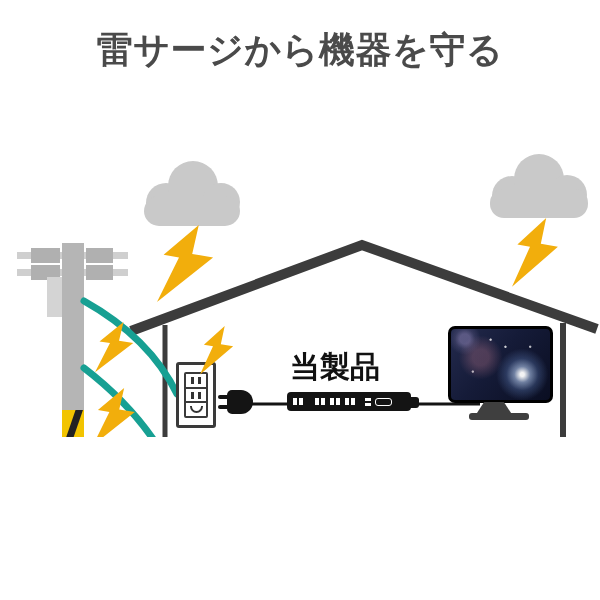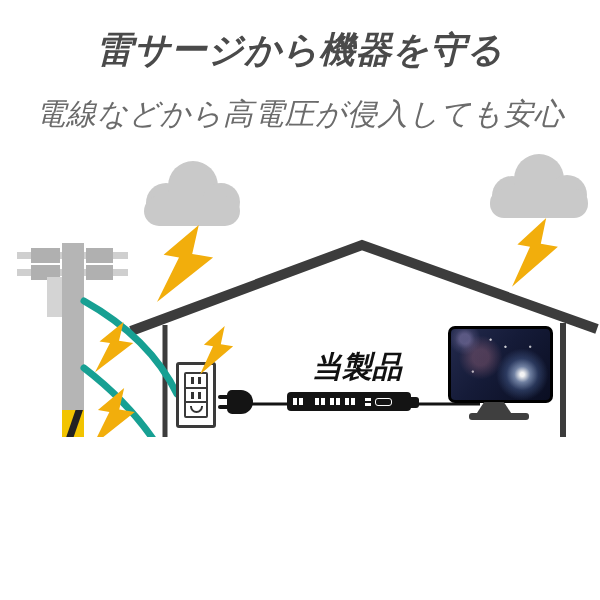--- a/index.html
+++ b/index.html
@@ -1,19 +1,18 @@
 <!DOCTYPE html>
 <html><head>
 <meta charset="utf-8">
 <style>
   html,body{margin:0;padding:0;background:#ffffff;}
   #stage{
     position:relative;width:600px;height:437px;background:#ffffff;overflow:hidden;
     font-family:"Liberation Sans","DejaVu Sans",sans-serif;
-    font-style:italic;
   }
   .abs{position:absolute;}
   
   #title{
     left:0;top:26px;width:600px;text-align:center;
     font-size:36px;font-weight:bold;color:#4a4a4a;letter-spacing:0.5px;
   }
   #subtitle{
     left:0;top:94px;width:600px;text-align:center;
     font-size:30px;font-weight:500;color:#6b6b6b;letter-spacing:0.8px;
@@ -92,21 +91,21 @@
   #monitor-broken{
     left:448px;top:443px;width:101px;height:78px;background:#b5b5b5;border-radius:8px;
     padding:4px;box-sizing:border-box;z-index:12;
   }
   #screen-dead{width:100%;height:100%;background:#0a0a0a;border-radius:4px;}
   #stand-neck-2{left:492px;top:520px;width:34px;height:16px;background:#b5b5b5;
     clip-path:polygon(26% 0,74% 0,100% 100%,0 100%);z-index:12;}
   #stand-base-2{left:486px;top:534px;width:56px;height:7px;background:#b5b5b5;
     border-radius:3px;z-index:12;}
   
-  #product-label{left:290px;top:347px;width:112px;text-align:right;
+  #product-label{left:290px;top:347px;width:112px;text-align:left;
     font-size:30px;font-weight:bold;color:#111;z-index:20;}
   #tap-label{left:254px;top:484px;width:190px;text-align:center;
     font-size:20px;font-weight:bold;color:#3d3d3d;letter-spacing:0.5px;z-index:20;}
   #note{left:7px;top:565px;width:590px;font-size:13px;color:#9c9c9c;
     letter-spacing:0.2px;z-index:20;}
 </style>
 </head>
 <body>
 
 <div id="stage">
@@ -160,21 +159,20 @@
     </g>
     <g fill="#c9c9c9">
       <circle cx="512" cy="196" r="20"></circle>
       <circle cx="539" cy="179" r="25"></circle>
       <circle cx="567" cy="195" r="20"></circle>
       <rect x="490" y="189" width="98" height="29" rx="14"></rect>
     </g>
   </svg>
 
   <div id="title" class="abs">雷サージから機器を守る</div>
-  <div id="subtitle" class="abs">電線などから高電圧が侵入しても安心</div>
 
   <div class="outlet abs" style="left:176px;top:362px;">
     <div class="outlet-face">
       <div class="outlet-cell">
           <div class="slot"></div>
           <div class="slot"></div>
         </div>
       <div class="outlet-cell">
           <div class="slot"></div>
           <div class="slot"></div>

